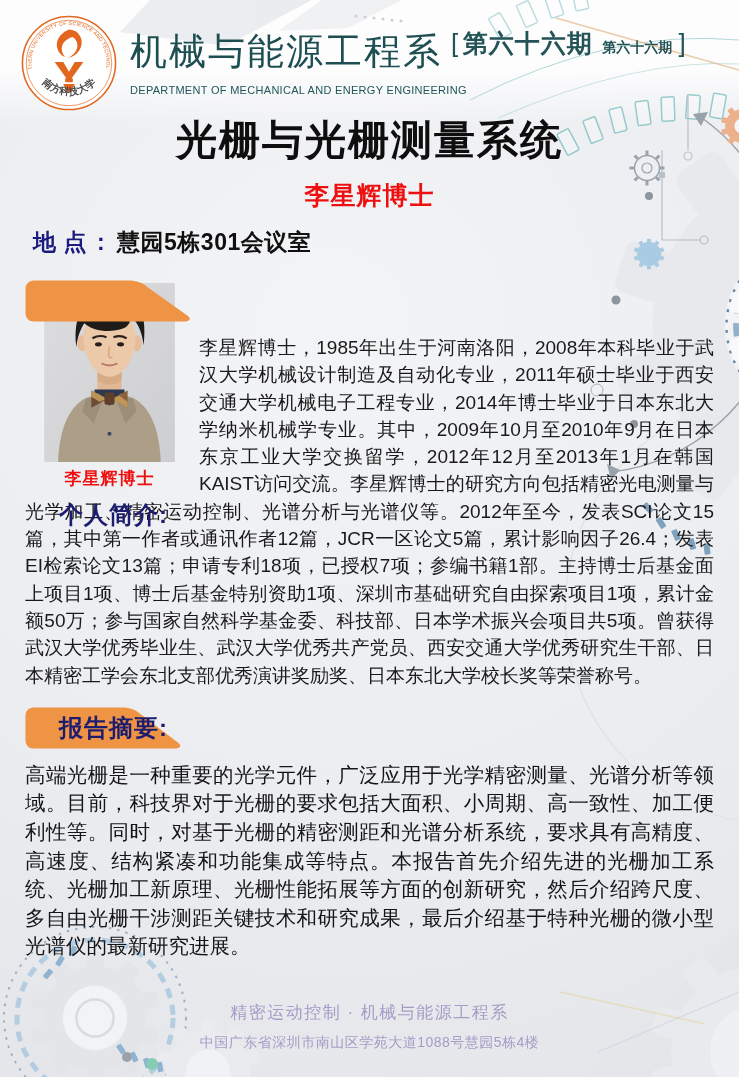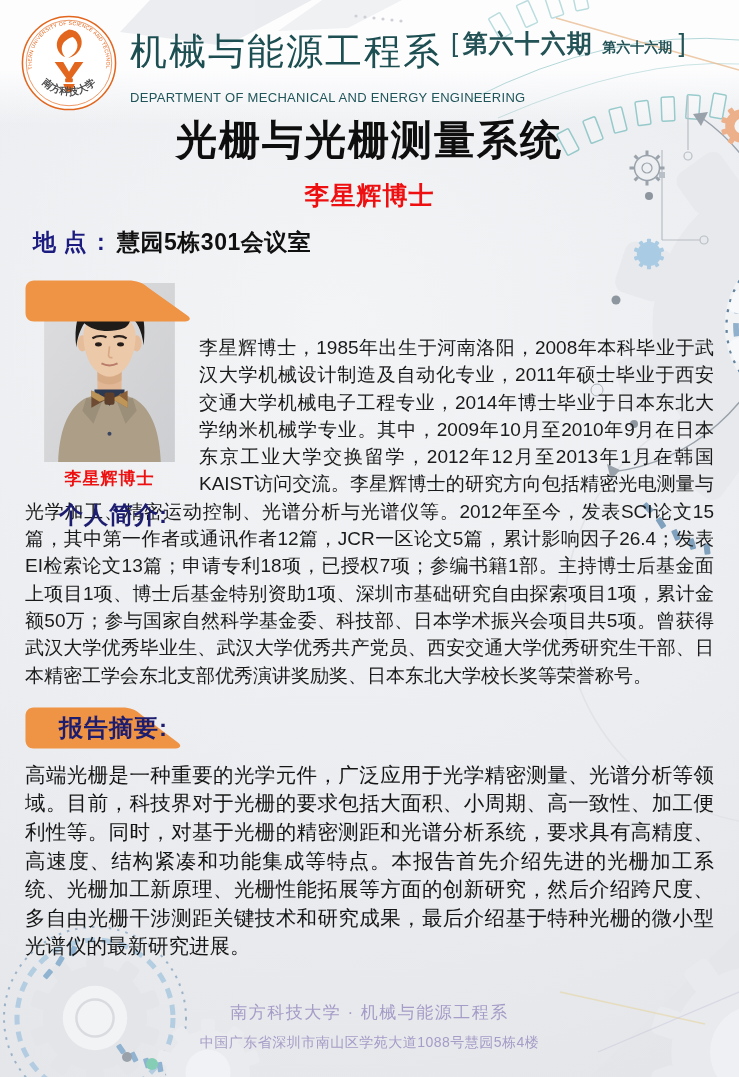--- a/index.html
+++ b/index.html
@@ -14,21 +14,21 @@
 
   .header { display:flex; align-items:flex-start; padding:15px 0 0 21px; height:113px; }
   .logo { width:96px; height:96px; flex:0 0 auto; }
   .header-text { margin-left:13px; padding-top:12px; }
   .dept-row { display:flex; align-items:flex-start; white-space:nowrap; }
   .dept-cn { font-size:37px; color:#1d4f52; letter-spacing:2px; font-weight:500; }
   .series { margin-left:9px; color:#235356; font-weight:700; }
   .series .bracket { font-size:26px; font-weight:400; }
   .series .s-label { font-size:25px; letter-spacing:1px; }
   .series .s-issue { font-size:14px; margin:8px 2px 0 5px; }
-  .dept-en { margin-top:13px; font-size:13px; letter-spacing:0.3px; color:#20565a; font-weight:500; }
+  .dept-en { margin-top:7px; font-size:11px; letter-spacing:0.3px; color:#20565a; font-weight:500; }
 
   .main-title { text-align:center; font-size:41px; font-weight:700; letter-spacing:2px; color:#0e0e0f; }
   .speaker-name { margin-top:11px; text-align:center; font-size:25px; font-weight:700; color:#ee1010; letter-spacing:1px; }
 
   .info-list { margin:15px 0 0 33px; }
   .info-row { font-size:23px; font-weight:700; color:#101010; line-height:31px; letter-spacing:0.5px; }
   .info-label { color:#1c1c80; }
   .info-colon { color:#1c1c80; margin:0 12px 0 10px; }
 
   .profile-section { margin:22px 25px 0; }
@@ -307,18 +307,18 @@
       <div class="banner banner-abstract">
         <svg viewBox="0 0 172 42" preserveAspectRatio="none">
           <path d="M9,0.5 L103,0.5 C112,0.5 117,2.5 123,7.5 L163,36 C167,39.5 164,41.5 158,41.5 L9,41.5 C4,41.5 0.5,38 0.5,33 L0.5,9 C0.5,4 4,0.5 9,0.5 Z" fill="#ef9345"></path>
         </svg>
         <span class="banner-label">报告摘要:</span>
       </div>
       <div class="abstract-text">高端光栅是一种重要的光学元件，广泛应用于光学精密测量、光谱分析等领域。目前，科技界对于光栅的要求包括大面积、小周期、高一致性、加工便利性等。同时，对基于光栅的精密测距和光谱分析系统，要求具有高精度、高速度、结构紧凑和功能集成等特点。本报告首先介绍先进的光栅加工系统、光栅加工新原理、光栅性能拓展等方面的创新研究，然后介绍跨尺度、多自由光栅干涉测距关键技术和研究成果，最后介绍基于特种光栅的微小型光谱仪的最新研究进展。</div>
     </div>
 
     <div class="footer">
-      <div class="footer-line1">南方科技大学 · 机械与能源工程系</div>
+      <div class="footer-line1">精密运动控制 · 机械与能源工程系</div>
       <div class="footer-line2">中国广东省深圳市南山区学苑大道1088号慧园5栋4楼</div>
     </div>
 
   </div>
 </div>
 
 </body></html>

